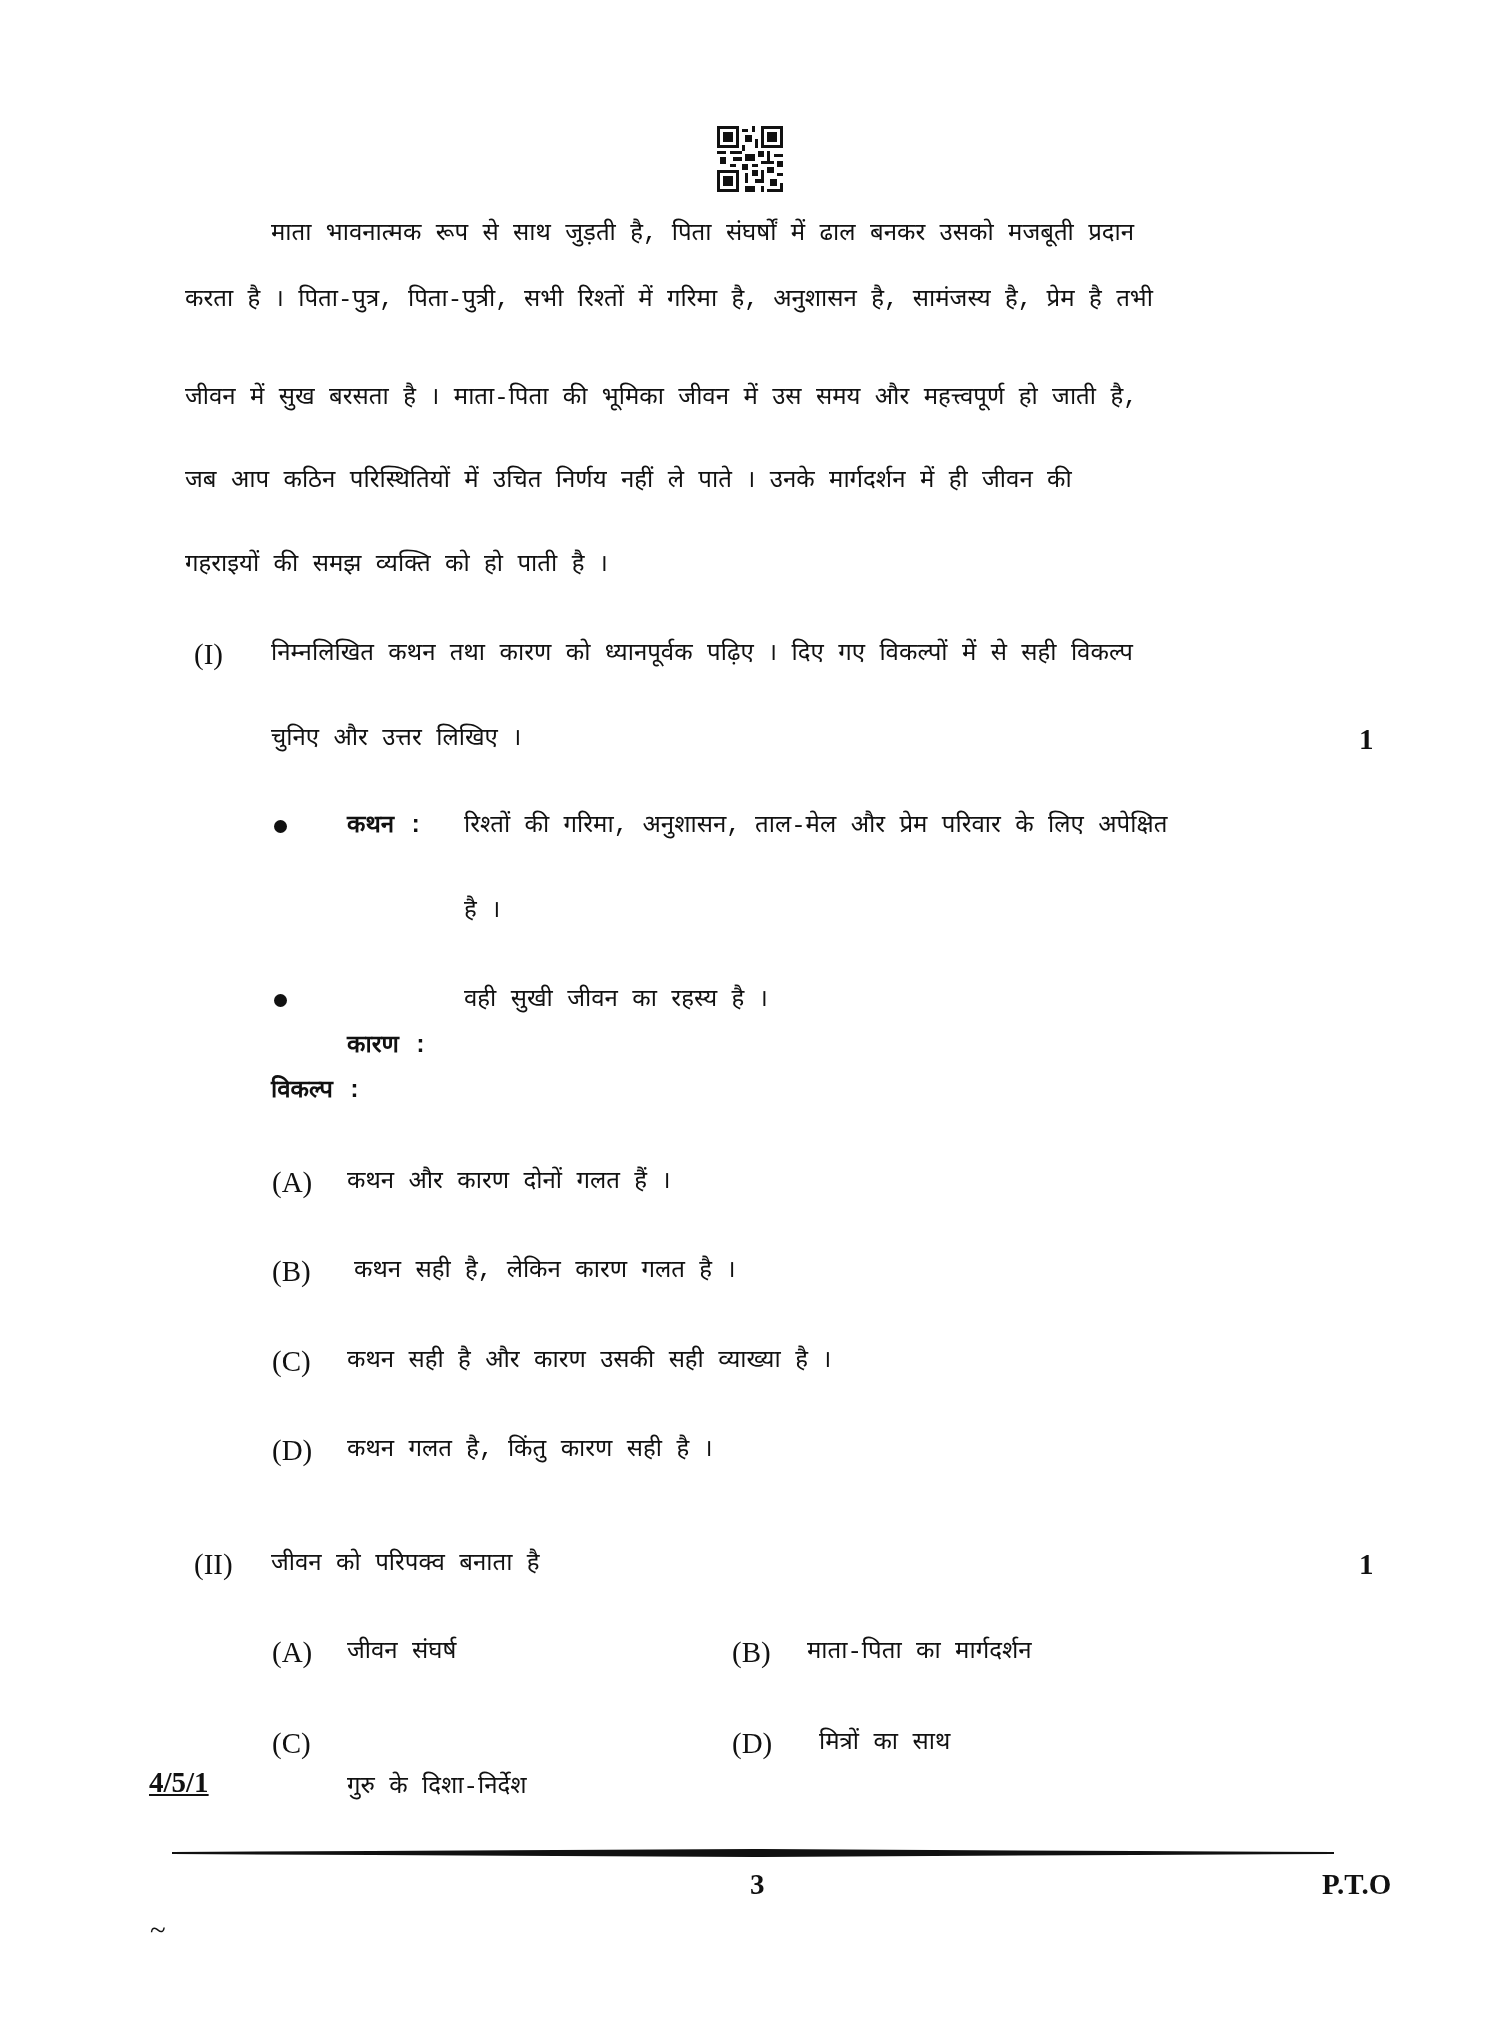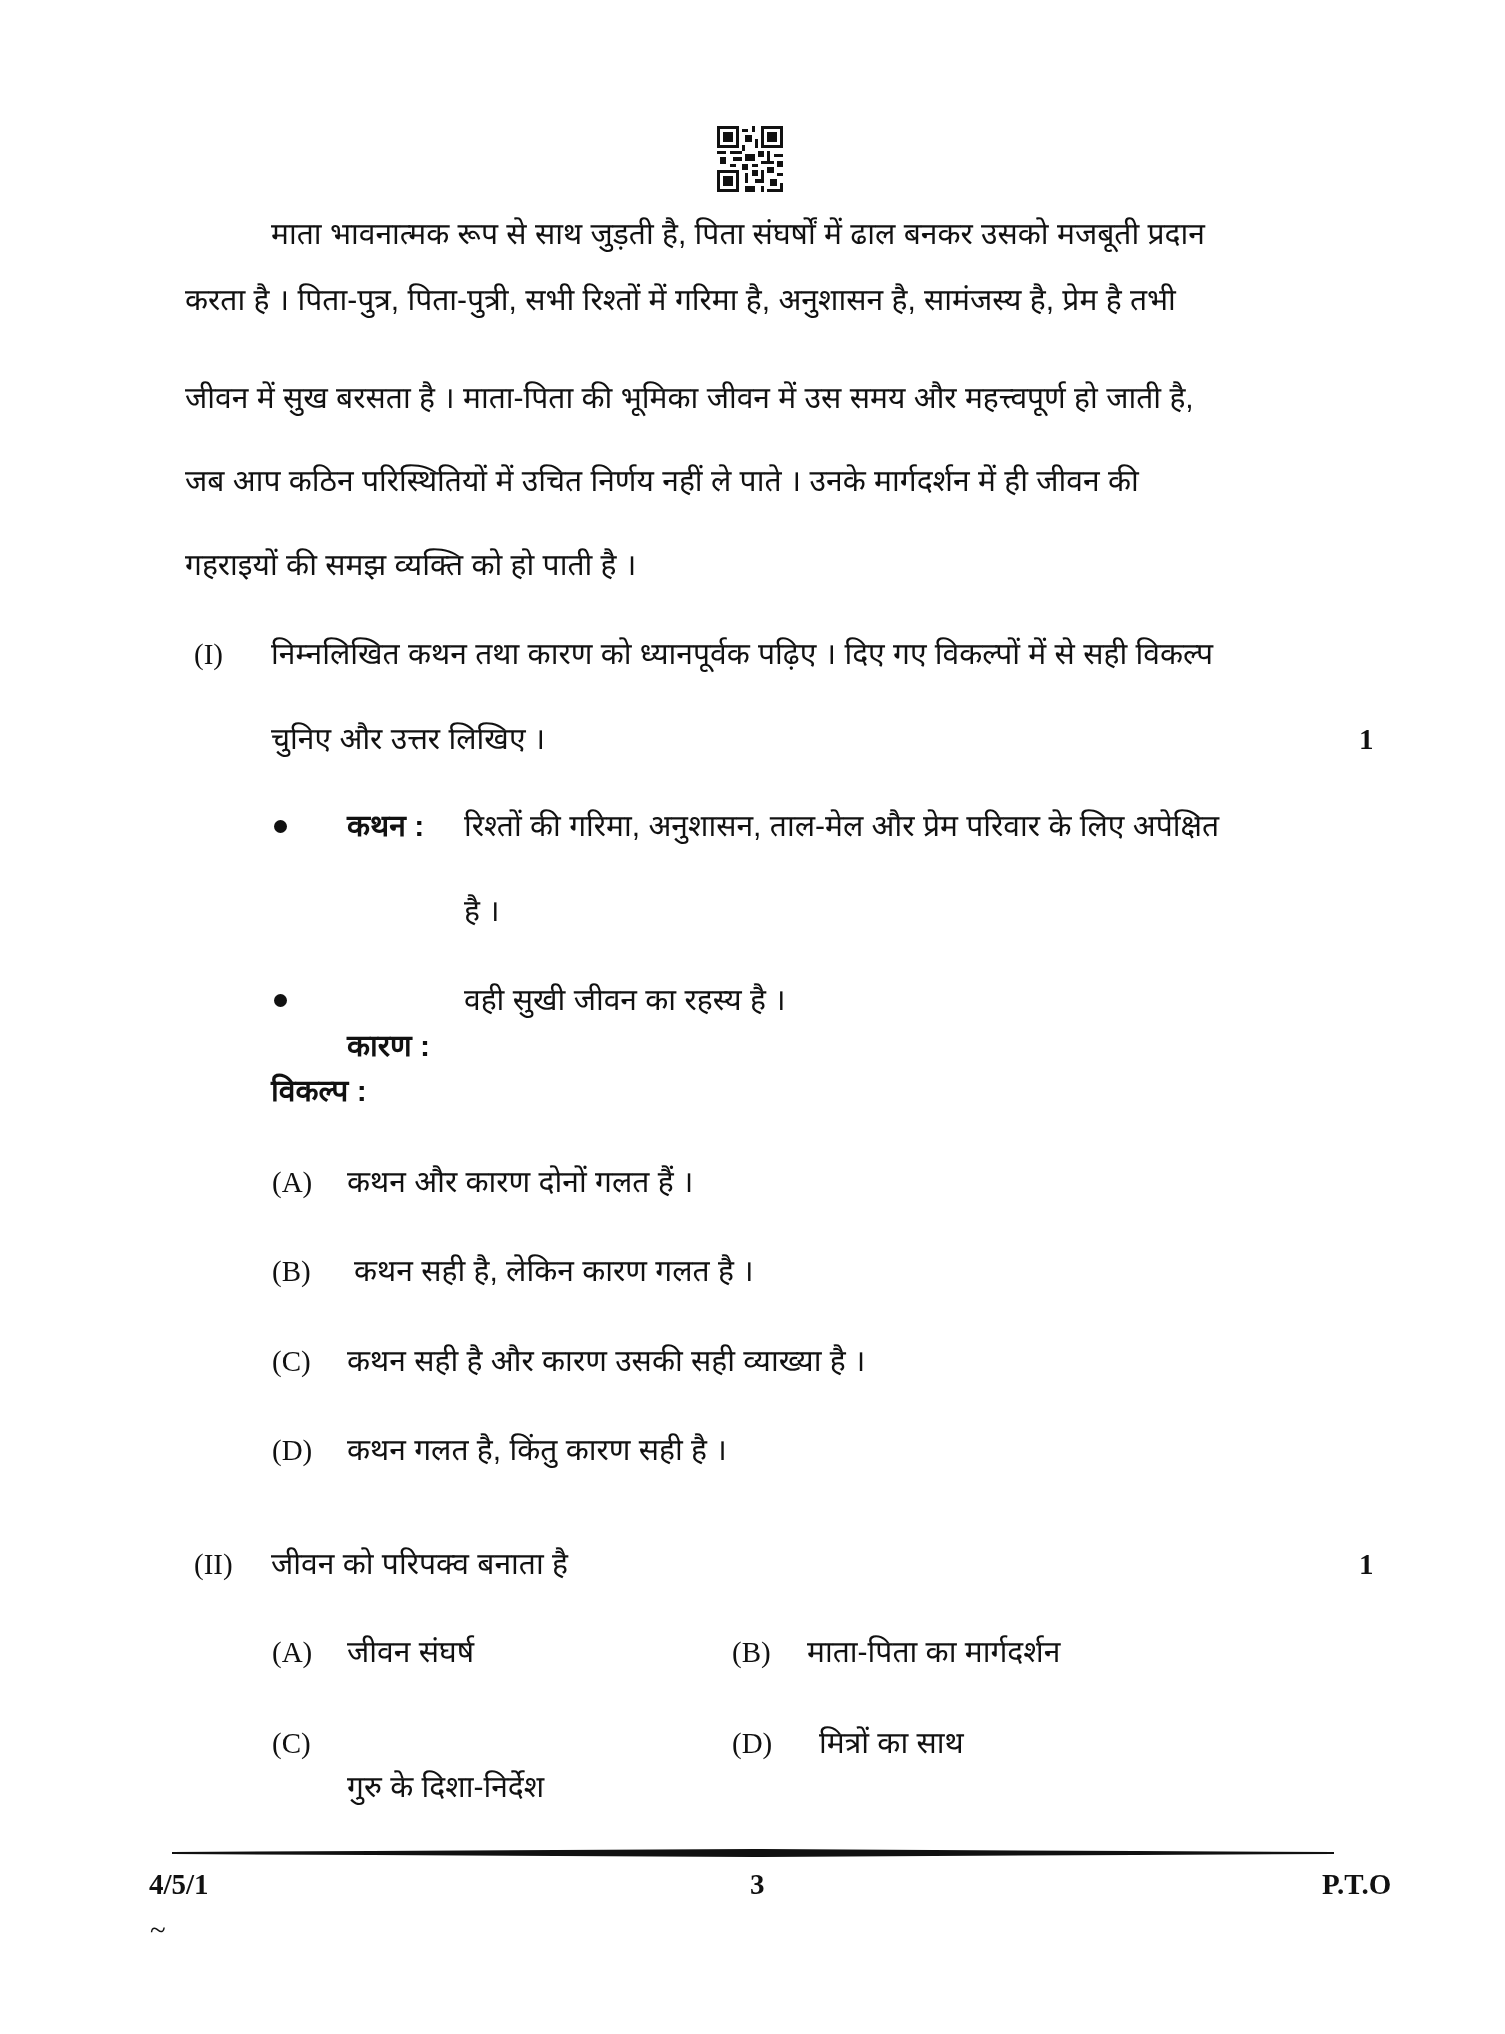--- a/index.html
+++ b/index.html
@@ -1,19 +1,19 @@
 <!DOCTYPE html>
 <html><head>
 <meta charset="utf-8">
 <style>
   html, body { margin:0; padding:0; background:#ffffff; }
   body { width:1505px; height:2034px; position:relative; overflow:hidden;
          font-family:"DejaVu Serif","Liberation Serif",serif; color:#111; }
   .abs { position:absolute; white-space:nowrap; }
-  .dev { font-family:Liberation Sans, sans-serif; font-size:30px; line-height:36px; }
+  .dev { font-family:Liberation Mono, monospace; font-size:24px; line-height:36px; }
   .lat { font-family:"Liberation Serif","DejaVu Serif",serif; font-size:29px; line-height:36px; }
   .bold { font-weight:bold; }
   .qr { position:absolute; left:717px; top:126px; width:66px; height:66px; }
   .qr svg { width:100%; height:100%; display:block; }
   .bullet { position:absolute; width:13px; height:13px; border-radius:50%; background:#111; }
   .rule { position:absolute; left:172px; top:1849px; width:1162px; height:8px; }
   .rule svg { width:100%; height:100%; display:block; }
 </style>
 </head>
 <body>
@@ -134,16 +134,16 @@
     <div class="abs lat" style="left:732px; top:1725px;">(D)</div>
     <div class="abs dev" style="left:807px; top:1725px;margin-left:12px;">मित्रों का साथ</div>
   </div>
 </div>
 
 <div class="rule">
   <svg viewBox="0 0 1162 8" preserveAspectRatio="none">
     <polygon points="0,3 200,2 581,0 962,2 1162,3 1162,5 962,6 581,8 200,6 0,5" fill="#111"></polygon>
   </svg>
 </div>
-<div class="abs lat bold" style="left:149px; top:1866px;">4/5/1</div>
+<div class="abs lat bold" style="left:149px; top:1764px;text-decoration:underline;">4/5/1</div>
 <div class="abs lat bold" style="left:750px; top:1866px;">3</div>
 <div class="abs lat bold" style="left:1322px; top:1866px;">P.T.O</div>
 <div class="abs lat" style="left:150px; top:1912px;">~</div>
 
 </body></html>

